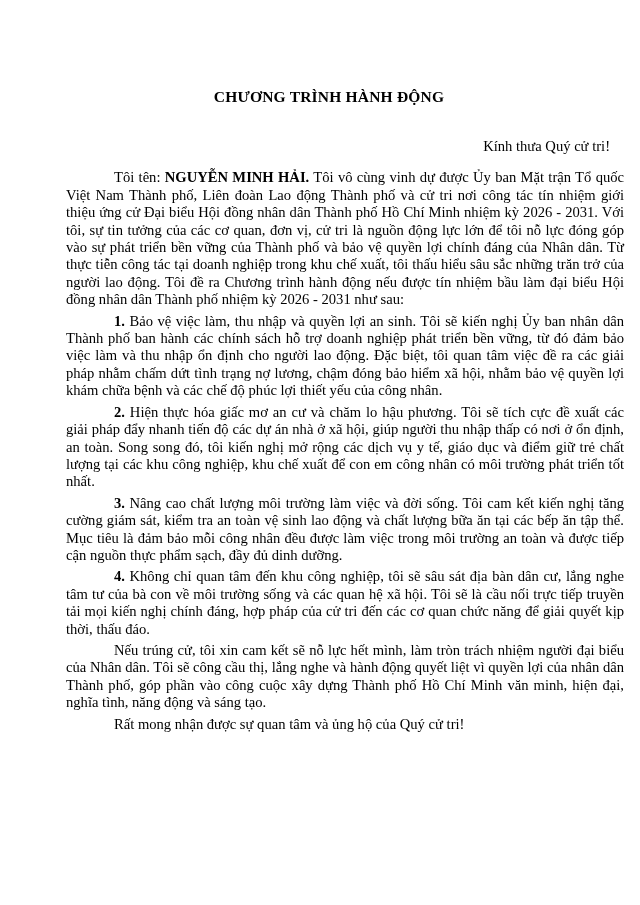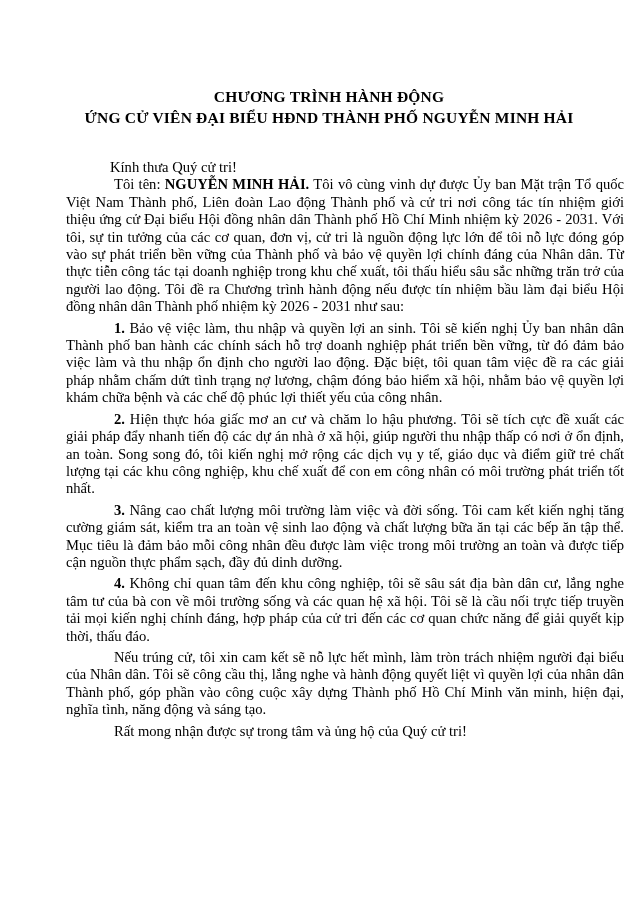--- a/index.html
+++ b/index.html
@@ -30,46 +30,46 @@
     letter-spacing: 0.2px;
   }
   p.para {
     margin: 0 0 4px 4px;
     font-size: 14.6px;
     line-height: 17.4px;
     text-align: justify;
     text-indent: 48px;
   }
   p.salutation {
-    margin: 0;
+    margin: 14px;
     font-size: 14.6px;
     line-height: 17.4px;
     text-indent: 48px;
+    text-align: right;
   }
   strong { font-weight: bold; }
 </style>
 </head>
 <body>
 
 <div class="page">
 
   <header class="doc-title">
     <div>CHƯƠNG TRÌNH HÀNH ĐỘNG</div>
-    <div>ỨNG CỬ VIÊN ĐẠI BIỂU HĐND THÀNH PHỐ NGUYỄN MINH HẢI</div>
   </header>
 
   <p class="salutation">Kính thưa Quý cử tri!</p>
 
   <p class="para"><span>Tôi tên: </span><strong>NGUYỄN MINH HẢI.</strong><span> Tôi vô cùng vinh dự được Ủy ban Mặt trận Tổ quốc Việt Nam Thành phố, Liên đoàn Lao động Thành phố và cử tri nơi công tác tín nhiệm giới thiệu ứng cử Đại biểu Hội đồng nhân dân Thành phố Hồ Chí Minh nhiệm kỳ 2026 - 2031. Với tôi, sự tin tưởng của các cơ quan, đơn vị, cử tri là nguồn động lực lớn để tôi nỗ lực đóng góp vào sự phát triển bền vững của Thành phố và bảo vệ quyền lợi chính đáng của Nhân dân. Từ thực tiễn công tác tại doanh nghiệp trong khu chế xuất, tôi thấu hiểu sâu sắc những trăn trở của người lao động. Tôi đề ra Chương trình hành động nếu được tín nhiệm bầu làm đại biểu Hội đồng nhân dân Thành phố nhiệm kỳ 2026 - 2031 như sau:</span></p>
 
   <p class="para"><strong>1.</strong><span> Bảo vệ việc làm, thu nhập và quyền lợi an sinh. Tôi sẽ kiến nghị Ủy ban nhân dân Thành phố ban hành các chính sách hỗ trợ doanh nghiệp phát triển bền vững, từ đó đảm bảo việc làm và thu nhập ổn định cho người lao động. Đặc biệt, tôi quan tâm việc đề ra các giải pháp nhằm chấm dứt tình trạng nợ lương, chậm đóng bảo hiểm xã hội, nhằm bảo vệ quyền lợi khám chữa bệnh và các chế độ phúc lợi thiết yếu của công nhân.</span></p>
 
   <p class="para"><strong>2.</strong><span> Hiện thực hóa giấc mơ an cư và chăm lo hậu phương. Tôi sẽ tích cực đề xuất các giải pháp đẩy nhanh tiến độ các dự án nhà ở xã hội, giúp người thu nhập thấp có nơi ở ổn định, an toàn. Song song đó, tôi kiến nghị mở rộng các dịch vụ y tế, giáo dục và điểm giữ trẻ chất lượng tại các khu công nghiệp, khu chế xuất để con em công nhân có môi trường phát triển tốt nhất.</span></p>
 
   <p class="para"><strong>3.</strong><span> Nâng cao chất lượng môi trường làm việc và đời sống. Tôi cam kết kiến nghị tăng cường giám sát, kiểm tra an toàn vệ sinh lao động và chất lượng bữa ăn tại các bếp ăn tập thể. Mục tiêu là đảm bảo mỗi công nhân đều được làm việc trong môi trường an toàn và được tiếp cận nguồn thực phẩm sạch, đầy đủ dinh dưỡng.</span></p>
 
   <p class="para"><strong>4.</strong><span> Không chỉ quan tâm đến khu công nghiệp, tôi sẽ sâu sát địa bàn dân cư, lắng nghe tâm tư của bà con về môi trường sống và các quan hệ xã hội. Tôi sẽ là cầu nối trực tiếp truyền tải mọi kiến nghị chính đáng, hợp pháp của cử tri đến các cơ quan chức năng để giải quyết kịp thời, thấu đáo.</span></p>
 
   <p class="para">Nếu trúng cử, tôi xin cam kết sẽ nỗ lực hết mình, làm tròn trách nhiệm người đại biểu của Nhân dân. Tôi sẽ công cầu thị, lắng nghe và hành động quyết liệt vì quyền lợi của nhân dân Thành phố, góp phần vào công cuộc xây dựng Thành phố Hồ Chí Minh văn minh, hiện đại, nghĩa tình, năng động và sáng tạo.</p>
 
-  <p class="para">Rất mong nhận được sự trong tâm và ủng hộ của Quý cử tri!</p>
+  <p class="para">Rất mong nhận được sự quan tâm và ủng hộ của Quý cử tri!</p>
 
 </div>
 
 </body></html>

